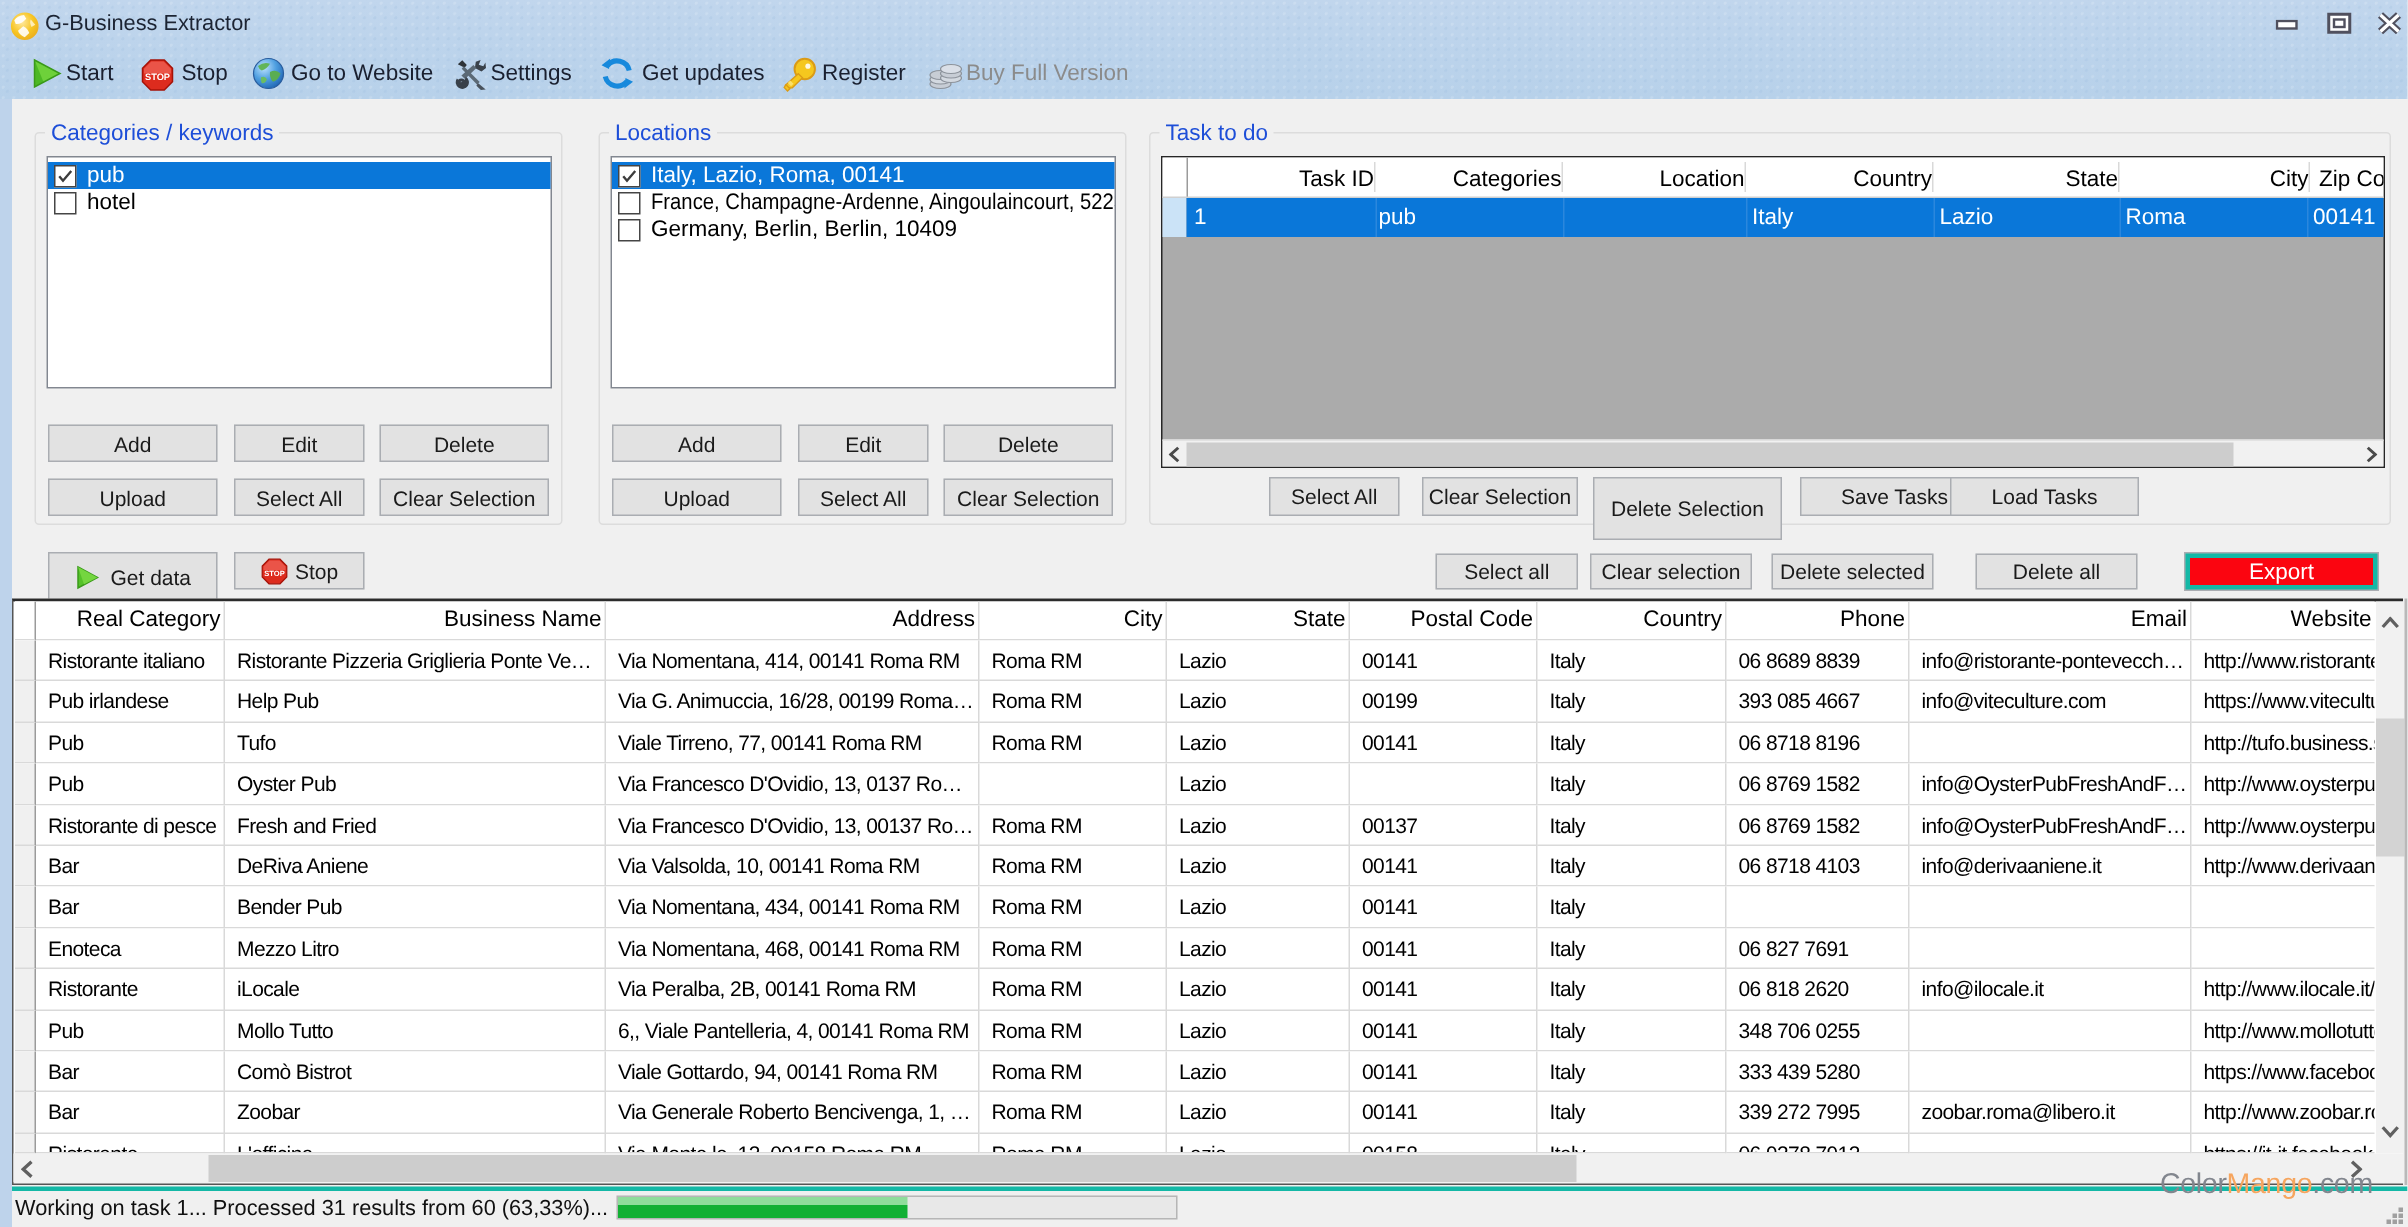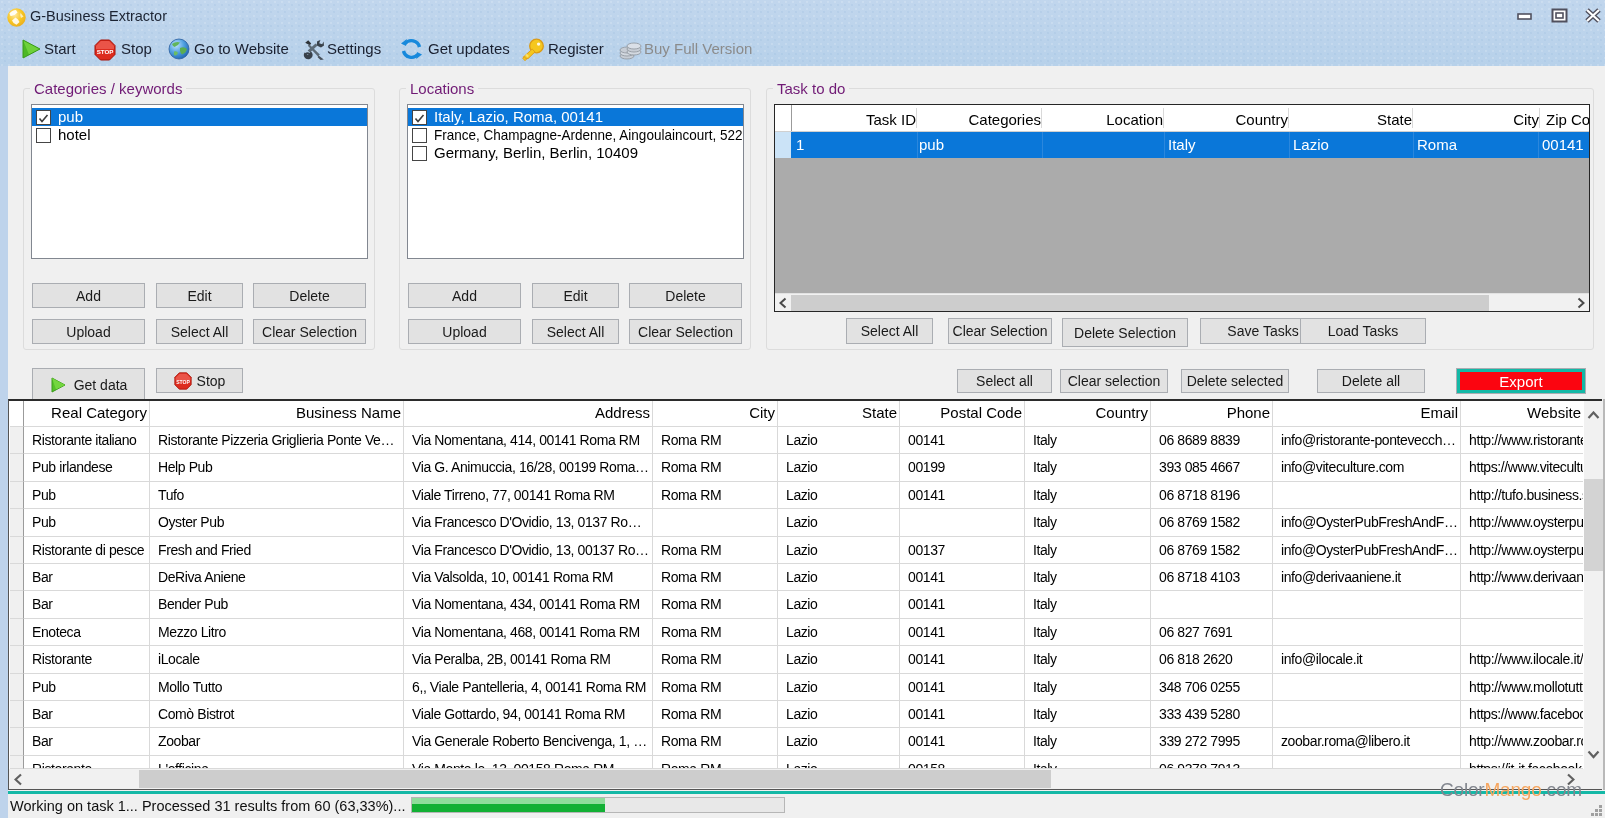--- a/index.html
+++ b/index.html
@@ -18,21 +18,21 @@
 #leftborder { position:absolute; left:0; top:66px; width:8px; height:752px; background:#bed3eb; }
 #titletext { position:absolute; left:30px; top:8px; font-size:14.5px; color:#1c2433; }
 .winbtn { position:absolute; top:10px; }
 
 .tbitem { position:absolute; top:36px; height:24px; font-size:16px; color:#1a2030; }
 .tblabel { position:absolute; top:40px; font-size:15px; color:#1a2030; }
 
 #client { position:absolute; left:8px; top:66px; width:1597px; height:752px; background:#f0f0f0; }
 
 .grp { position:absolute; border:1px solid #dcdcdc; border-radius:3px; }
-.grplabel { position:absolute; top:-9px; left:6px; background:#f0f0f0; padding:0 4px; font-size:15px; color:#701a75; white-space:nowrap; }
+.grplabel { position:absolute; top:-9px; left:6px; background:#f0f0f0; padding:0 4px; font-size:15px; color:#1d4ed8; white-space:nowrap; }
 .listbox { position:absolute; background:#fff; border:1px solid #828790; padding-top:3px; }
 .li { position:relative; height:18px; line-height:18px; font-size:15px; color:#000; white-space:nowrap; overflow:hidden; }
 .li.sel { background:#0a77d9; color:#fff; }
 .cb { position:absolute; left:4px; top:1.5px; width:15px; height:15px; background:#fff; border:1px solid #454545; }
 .litext { position:absolute; left:26px; top:0; }
 .btn { position:absolute; background:#e2e2e2; border:1px solid #aaadb2; font-size:14px; color:#1a1a1a; white-space:nowrap;
   display:flex; align-items:center; justify-content:center; font-family:"Liberation Sans",sans-serif; }
 
 #taskgrid { position:absolute; border:1px solid #262626; background:#ababab; }
 
@@ -244,21 +244,21 @@
       <svg style="position:absolute;left:4px;top:3px" width="8" height="12" viewBox="0 0 8 12">
           <path d="M6.5 1.5 L1.5 6 L6.5 10.5" fill="none" stroke="#4a4a4a" stroke-width="2"></path>
         </svg>
       <svg style="position:absolute;left:802px;top:3px" width="8" height="12" viewBox="0 0 8 12">
           <path d="M1.5 1.5 L6.5 6 L1.5 10.5" fill="none" stroke="#4a4a4a" stroke-width="2"></path>
         </svg>
     </div>
   </div>
   <div class="btn" style="left:846px;top:318px;width:87px;height:26px">Select All</div>
   <div class="btn" style="left:948px;top:318px;width:104px;height:26px">Clear Selection</div>
-  <div class="btn" style="left:1062px;top:318px;width:126px;height:29px">Delete Selection</div>
+  <div class="btn" style="left:1062px;top:318px;width:126px;height:42px">Delete Selection</div>
   <div class="btn" style="left:1200px;top:318px;width:126px;height:26px">Save Tasks</div>
   <div class="btn" style="left:1300px;top:318px;width:126px;height:26px">Load Tasks</div>
 
   <div class="btn" style="left:32px;top:368px;width:113px;height:33px">
     <svg width="17" height="18" viewBox="0 0 17 18" style="margin-right:7px">
         <path d="M2 2 L15 9 L2 16 Z" fill="#55c229" stroke="#3a9a1a" stroke-width="1"></path>
         <path d="M2 2 L15 9 L6 13.5 Z" fill="#74d63f"></path>
       </svg>
     Get data</div>
   <div class="btn" style="left:156px;top:368px;width:87px;height:25px">

